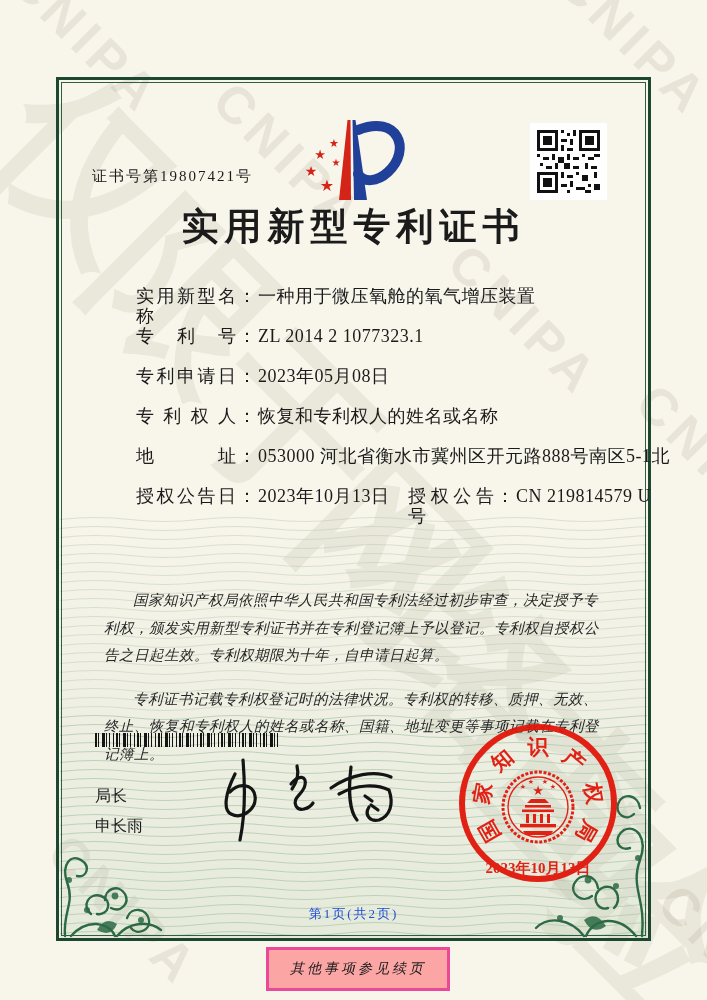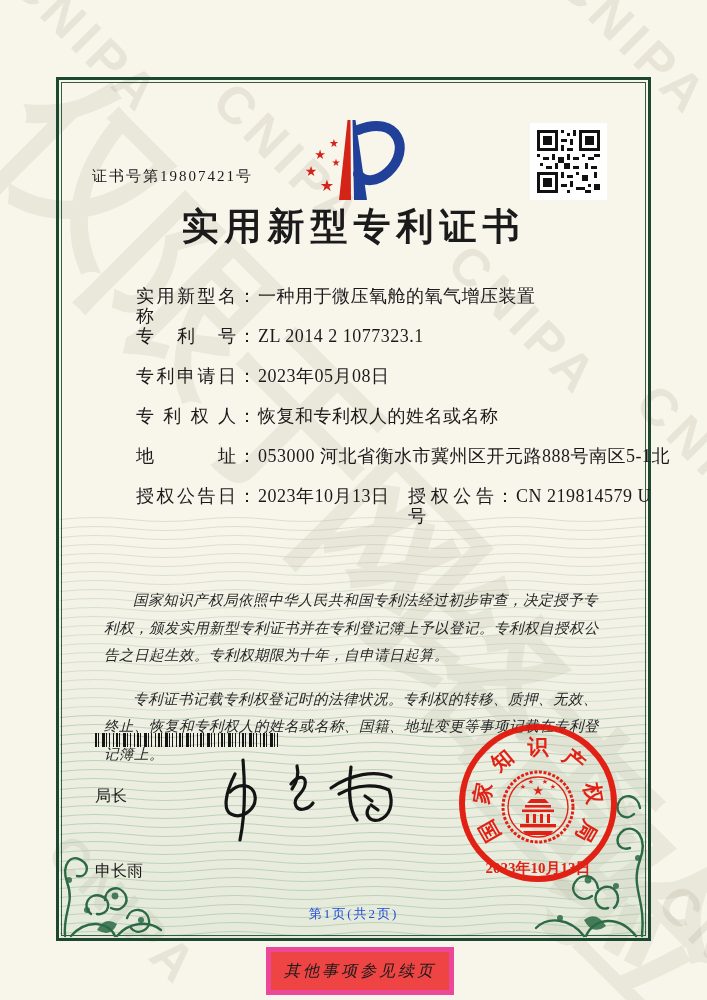--- a/index.html
+++ b/index.html
@@ -38,29 +38,29 @@
              font-style:italic;color:#262626;}
   .body-text p{margin:16px;text-indent:2em;letter-spacing:.5px;}
   
   .barcode{position:absolute;left:95px;top:733px;width:183px;height:14px;
     background:repeating-linear-gradient(90deg,#151515 0 2px,transparent 2px 3px,#151515 3px 4px,
      transparent 4px 7px,#151515 7px 10px,transparent 10px 11px,#151515 11px 12px,transparent 12px 14px,
      #151515 14px 15px,transparent 15px 18px,#151515 18px 19px,transparent 19px 21px);}
   .sig-title{position:absolute;left:95px;top:786px;font-size:16px;
              font-family:"Liberation Sans","DejaVu Sans",sans-serif;}
   .sig-name{position:absolute;left:95px;top:816px;font-size:16px;
-            font-family:"Liberation Sans","DejaVu Sans",sans-serif;margin-top:45px;}
+            font-family:"Liberation Sans","DejaVu Sans",sans-serif;}
   .signature{position:absolute;left:195px;top:752px;}
   
   .seal{position:absolute;left:453px;top:715px;width:170px;height:180px;opacity:.95;}
   
   .page-no{position:absolute;left:0;top:905px;width:707px;text-align:center;font-size:13px;
            letter-spacing:2px;color:#1d4ed8;}
-  .note-box{position:absolute;left:266px;top:947px;width:178px;height:38px;background:#ef4444;
-            border:5px solid #ec4899;text-align:center;line-height:38px;font-size:16px;
+  .note-box{position:absolute;left:266px;top:947px;width:178px;height:38px;background:#fca5a5;
+            border:3px solid #ec4899;text-align:center;line-height:38px;font-size:14px;
             font-style:italic;letter-spacing:3px;}
   .flourish{position:absolute;pointer-events:none;}
 </style>
 </head>
 <body>
 
 <div class="page">
 
   <span class="wm wm-cnipa" style="left:-8px;top:8px;">CNIPA</span>
   <span class="wm wm-cnipa" style="left:540px;top:10px;">CNIPA</span>

